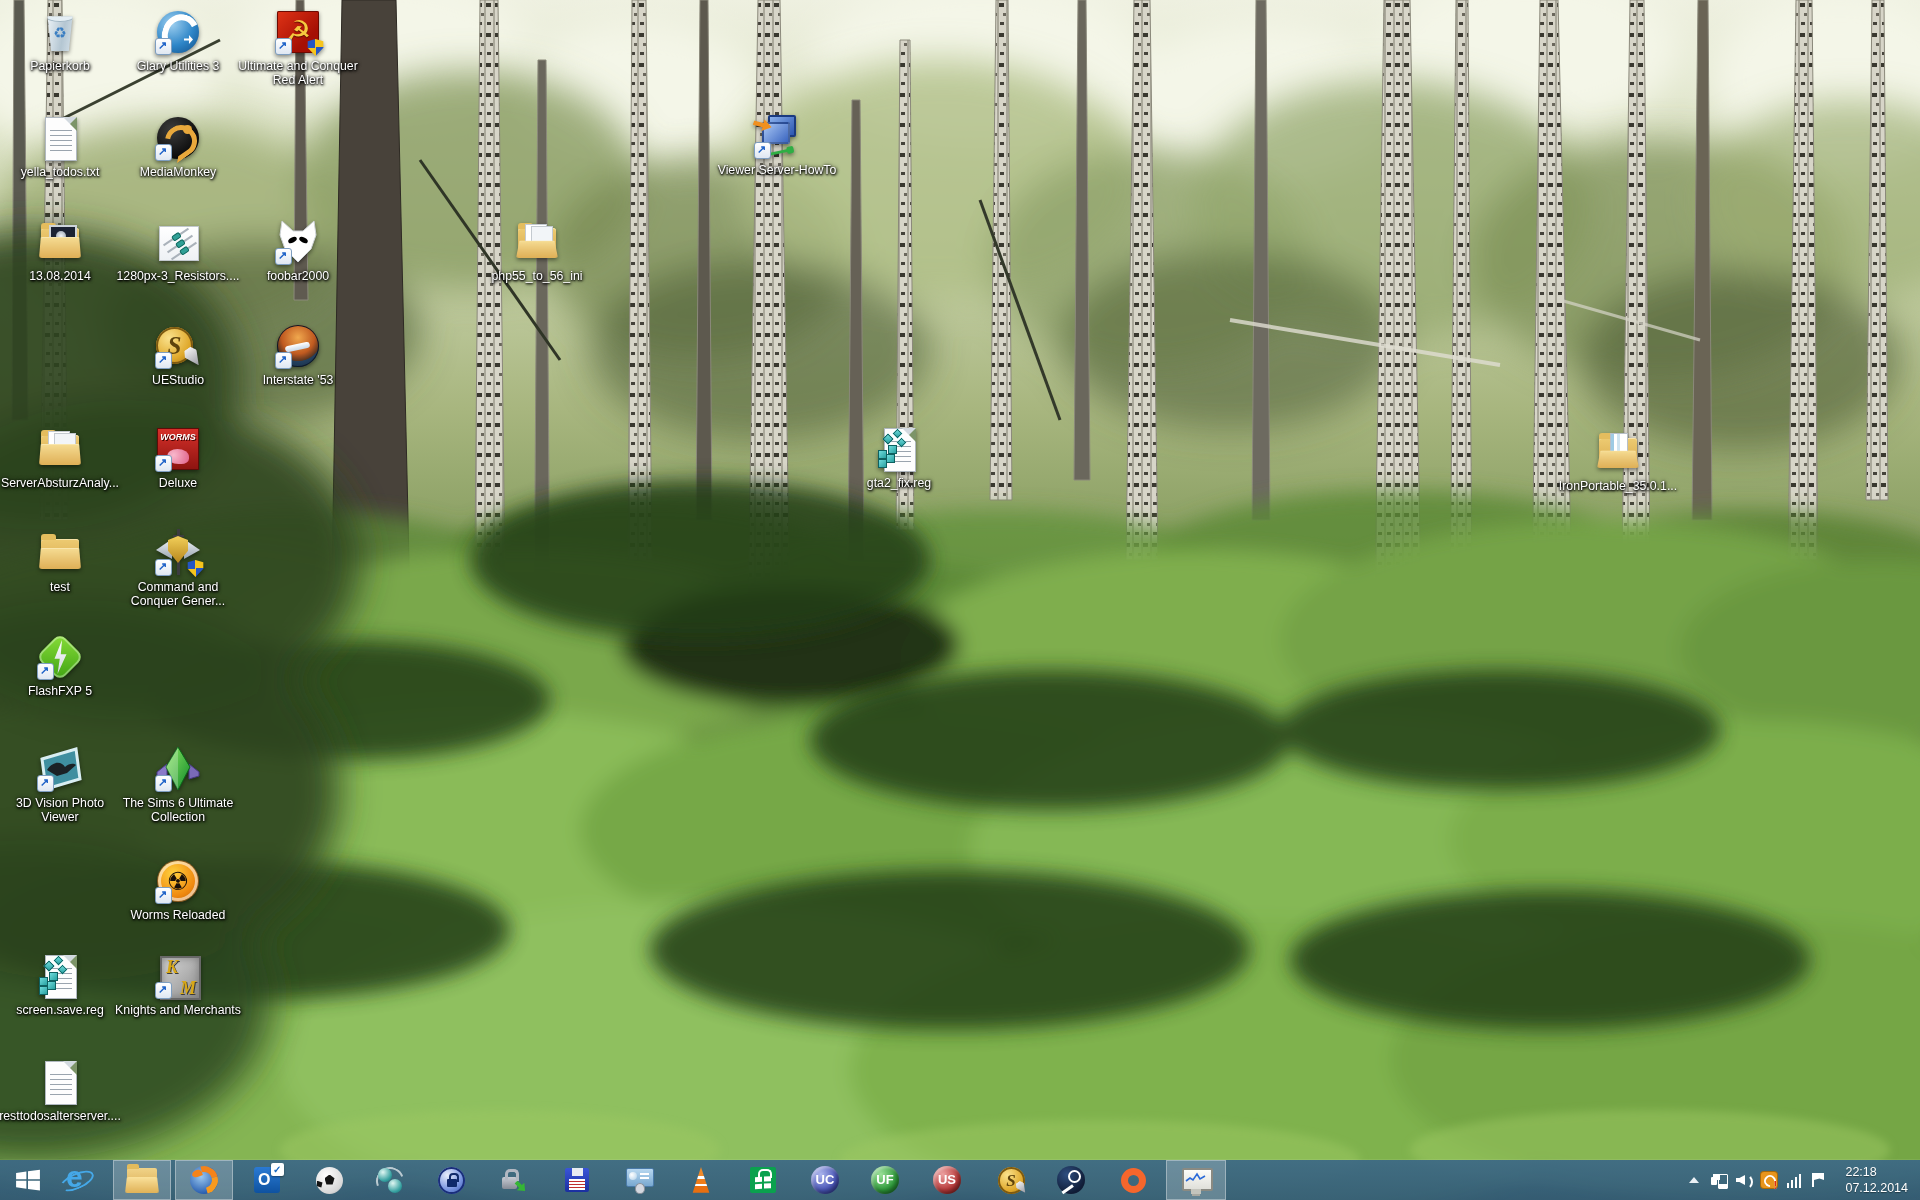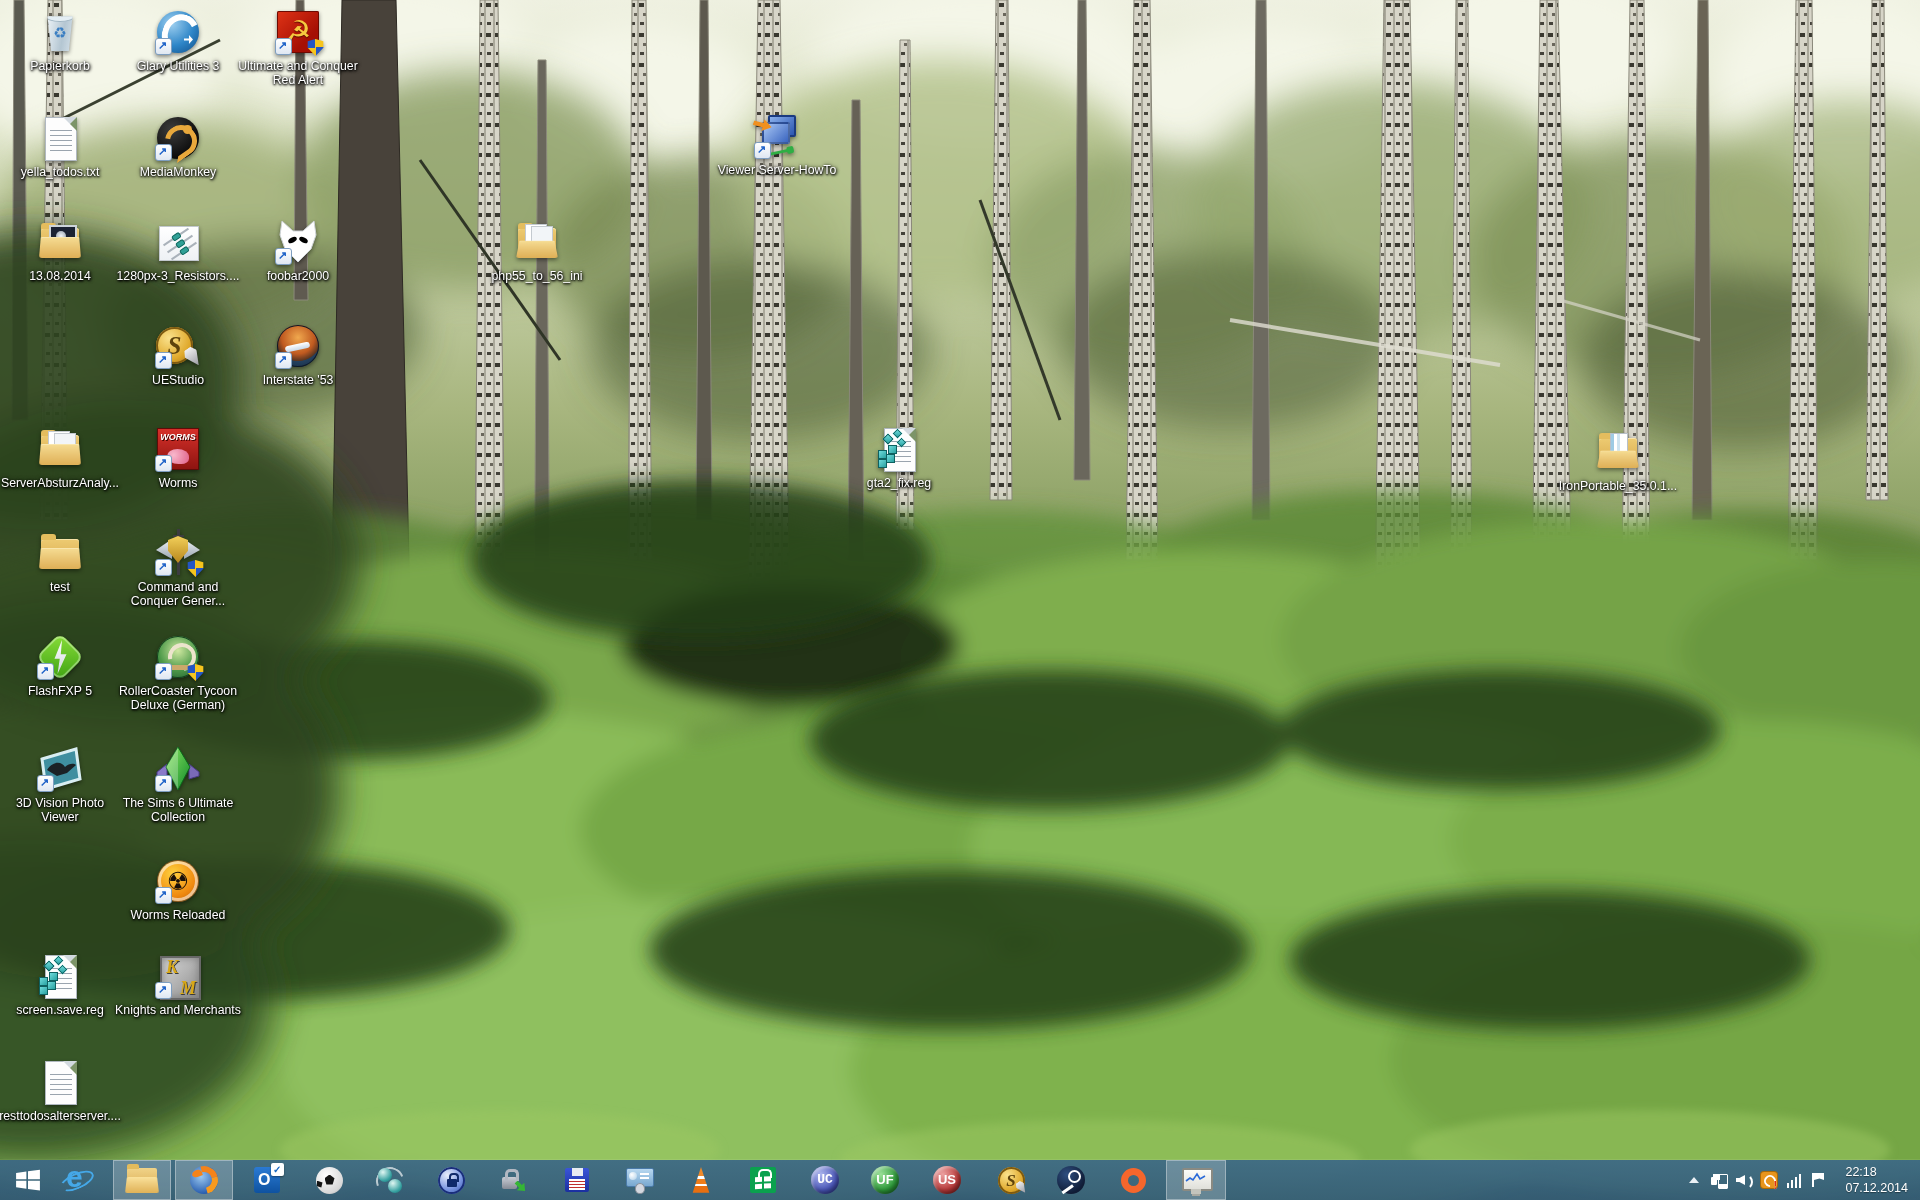--- a/index.html
+++ b/index.html
@@ -290,21 +290,21 @@
 
   .st{position:relative;width:26px;height:26px;border-radius:2px;background:#0aa14e;}
   .st::before{content:"";position:absolute;left:8px;top:2px;width:10px;height:7px;
     border:2px solid #fff;border-bottom:none;border-radius:5px 5px 0 0;}
   .st::after{content:"";position:absolute;left:5px;top:10px;width:7px;height:5px;background:#fff;
     box-shadow:9px 0 0 #fff,0 7px 0 #fff,9px 7px 0 #fff;transform:skewY(-4deg);}
 
   .ux{position:relative;width:28px;height:28px;border-radius:50%;text-align:center;
     font:bold 13px/28px "Liberation Sans",sans-serif;color:#fff;
     box-shadow:inset -2px -3px 4px rgba(0,0,0,.35),inset 2px 2px 3px rgba(255,255,255,.45);}
-  .ux.uc{background:radial-gradient(circle at 35% 30%,#aab4ec,#4a56b8 60%,#242e7e);font-family:Liberation Mono, monospace;}
+  .ux.uc{background:radial-gradient(circle at 35% 30%,#aab4ec,#4a56b8 60%,#242e7e);}
   .ux.uf{background:radial-gradient(circle at 35% 30%,#9ae098,#2e9a3a 60%,#135c1e);}
   .ux.us{background:radial-gradient(circle at 35% 30%,#eca0a0,#b83a3a 60%,#6e1414);}
 
   .ut{position:relative;width:27px;height:27px;border-radius:50%;
     background:radial-gradient(circle at 35% 30%,#fae28c,#e0a92c 60%,#9c6f10);
     box-shadow:inset 0 0 0 2px #7e5a10;text-align:center;
     font:italic bold 17px/27px "Liberation Serif",serif;color:#5e430c;}
   .ut::after{content:"";position:absolute;right:-1px;bottom:0;width:9px;height:13px;
     background:linear-gradient(#f0f0f0,#9a9aa2);
     clip-path:polygon(50% 100%,100% 30%,75% 0,25% 0,0 30%);transform:rotate(-35deg);}
@@ -606,21 +606,21 @@
         <span class="f-front"></span>
       </div>
     <div class="dlabel">ServerAbsturzAnaly...</div>
   </div>
 
   <div class="dicon" style="left:113px;top:425px">
     <div class="ia">
         <span class="wo"></span>
         <span class="sc"></span>
       </div>
-    <div class="dlabel">Worms</div>
+    <div class="dlabel">Deluxe</div>
   </div>
 
 
   <div class="dicon" style="left:834px;top:425px">
     <div class="ia"><span class="doc"></span><span class="cubes"><i></i><i></i><i></i><i></i><i></i><i></i><i></i></span></div>
     <div class="dlabel">gta2_fix.reg</div>
   </div>
 
   <div class="dicon" style="left:1553px;top:428px">
     <div class="ia">
@@ -653,28 +653,20 @@
 
   <div class="dicon" style="left:-5px;top:633px">
     <div class="ia">
         <span class="fx"></span>
         <span class="fx-b"></span>
         <span class="sc"></span>
       </div>
     <div class="dlabel">FlashFXP 5</div>
   </div>
 
-  <div class="dicon" style="left:113px;top:633px">
-    <div class="ia">
-        <span class="rc"></span>
-        <span class="sc"></span>
-        <span class="uac"></span>
-      </div>
-    <div class="dlabel">RollerCoaster Tycoon Deluxe (German)</div>
-  </div>
 
   <div class="dicon" style="left:-5px;top:745px">
     <div class="ia">
       <svg class="iasvg" width="48" height="48" viewBox="0 0 48 48">
         <polygon points="6,14 40,4 44,34 10,44" fill="#3f8fa0" stroke="#d8eef2" stroke-width="3"></polygon>
         <path d="M11 25 C18 15,26 17,29 22 C33 18,38 18,40 20 L31 28 L21 31 Z" fill="#1b2226"></path>
       </svg>
       <span class="sc"></span>
     </div>
     <div class="dlabel">3D Vision Photo Viewer</div>

